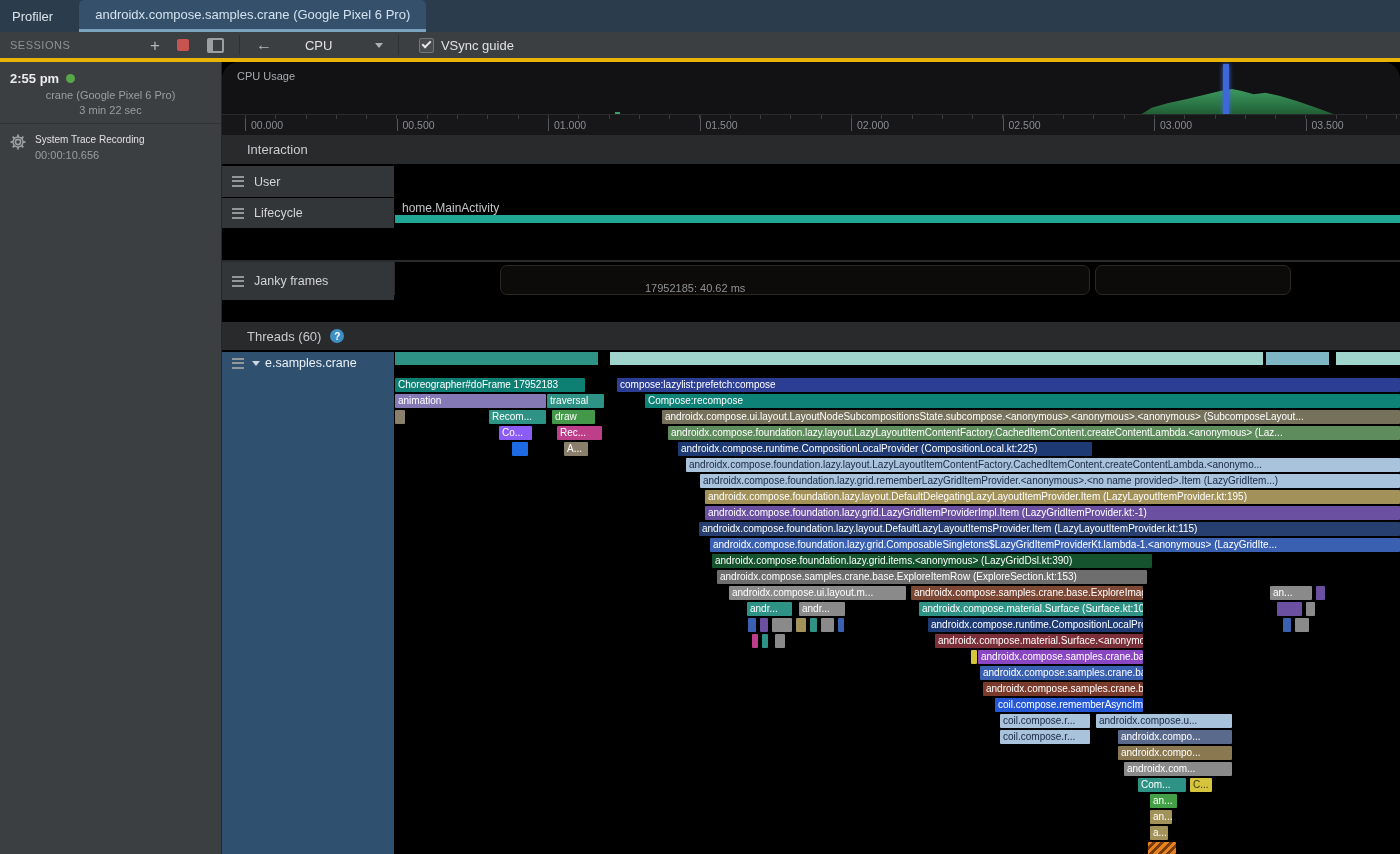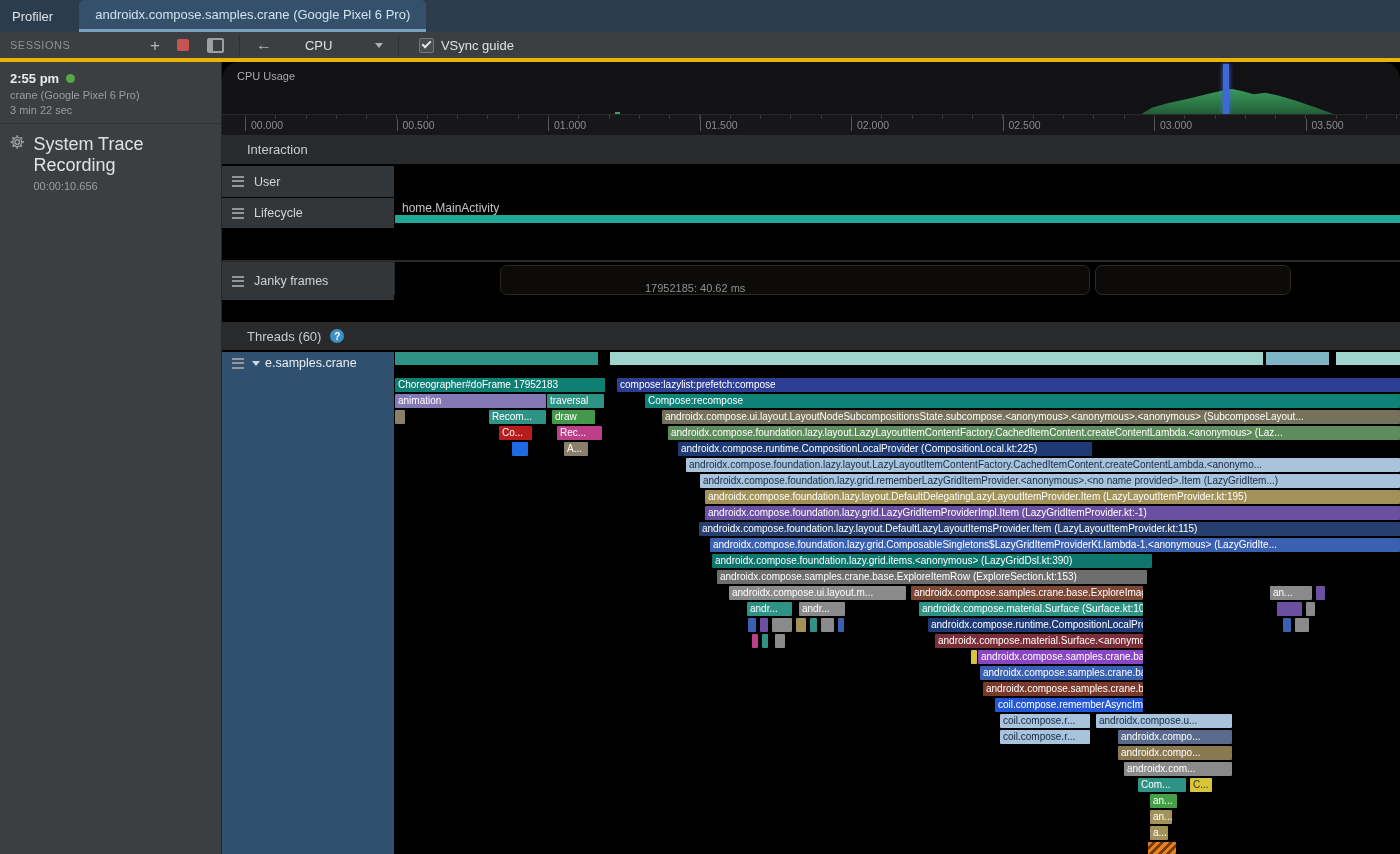--- a/index.html
+++ b/index.html
@@ -25,27 +25,27 @@
   .back-arrow{color:#b4b6b8;font-size:16px;margin:0 10px;}
   .cpu-select{width:96px;height:22px;margin-left:14px;display:flex;align-items:center;justify-content:space-between;
     padding:0 9px;box-sizing:border-box;font-size:13px;color:#dfe1e5;border-radius:3px;}
   .caret-down{width:0;height:0;border-left:4px solid transparent;border-right:4px solid transparent;border-top:5px solid #aeb1b3;}
   .vsync{display:flex;align-items:center;gap:7px;margin-left:14px;font-size:13px;color:#dfe1e5;}
   .vcb{width:13px;height:13px;background:#4a4d4f;border:1px solid #747779;border-radius:2px;display:flex;align-items:center;justify-content:center;}
   .vcb::after{content:"";width:7px;height:3px;border-left:2px solid #e6e8ea;border-bottom:2px solid #e6e8ea;transform:rotate(-45deg);margin-top:-3px;}
 
   
   .sidebar{position:absolute;left:0;top:62px;width:221px;bottom:0;background:#3c3f41;border-right:1px solid #262626;}
-  .session-card{padding:9px 10px 7px 10px;}
+  .session-card{padding:9px 10px 7px 10px;text-align:center;}
   .session-head{display:flex;align-items:center;}
   .session-time{font-size:13px;font-weight:bold;color:#e9ebed;}
   .live-dot{width:9px;height:9px;border-radius:50%;background:#57a64a;margin-left:7px;}
   .session-sub{font-size:11px;color:#9a9ea1;margin-top:3px;}
   .artifact{display:flex;gap:9px;padding:10px;border-top:1px solid #313437;align-items:flex-start;}
-  .artifact-title{font-size:18px;color:#dfe1e5;}
+  .artifact-title{font-size:10px;color:#dfe1e5;}
   .artifact-sub{font-size:11px;color:#9a9ea1;margin-top:4px;}
 
   
   .main{position:absolute;left:222px;top:62px;right:0;bottom:0;background:#000;overflow:hidden;}
 
   .cpu-area{position:absolute;left:0;top:0;width:100%;height:73px;background:#121214;border-radius:17px;}
   .cpu-label{position:absolute;left:15px;top:8px;font-size:11px;color:#a8abad;}
   .cpu-plot{position:absolute;left:0;right:0;top:0;bottom:20px;}
   .cpu-hump{position:absolute;left:918px;bottom:0;width:196px;height:26px;
     background:linear-gradient(to bottom,#3c9a5e,#1f5c33);
@@ -237,42 +237,42 @@
           <span>e.samples.crane</span>
         </span>
       </div>
       <div class="flame">
         <div style="position:absolute;left:0;top:0;right:0;height:13px;">
             <div class="sseg" style="left: 0px; width: 203px; background: rgb(46, 146, 132);"></div>
             <div class="sseg" style="left: 215px; width: 653px; background: rgb(159, 212, 205);"></div>
             <div class="sseg" style="left: 871px; width: 63px; background: rgb(127, 182, 198);"></div>
             <div class="sseg" style="left: 941px; width: 64px; background: rgb(159, 212, 205);"></div>
           </div>
-      <div class="fbar" style="left: 0px; top: 26px; width: 210px; background: rgb(14, 127, 115);">Choreographer#doFrame 17952183</div>
+      <div class="fbar" style="left: 0px; top: 26px; width: 190px; background: rgb(14, 127, 115);">Choreographer#doFrame 17952183</div>
           <div class="fbar" style="left: 222px; top: 26px; width: 783px; background: rgb(44, 62, 147);">compose:lazylist:prefetch:compose</div>
           <div class="fbar" style="left: 0px; top: 42px; width: 151px; background: rgb(133, 121, 181);">animation</div>
           <div class="fbar" style="left: 152px; top: 42px; width: 57px; background: rgb(46, 146, 132);">traversal</div>
           <div class="fbar" style="left: 250px; top: 42px; width: 755px; background: rgb(14, 130, 118);">Compose:recompose</div>
           <div class="fbar" style="left: 0px; top: 58px; width: 10px; background: rgb(138, 127, 106);"></div>
           <div class="fbar" style="left: 94px; top: 58px; width: 57px; background: rgb(46, 146, 132);">Recom...</div>
           <div class="fbar" style="left: 157px; top: 58px; width: 43px; background: rgb(68, 152, 74);">draw</div>
           <div class="fbar" style="left: 267px; top: 58px; width: 738px; background: rgb(118, 113, 90);">androidx.compose.ui.layout.LayoutNodeSubcompositionsState.subcompose.&lt;anonymous&gt;.&lt;anonymous&gt;.&lt;anonymous&gt; (SubcomposeLayout...</div>
-          <div class="fbar" style="left: 104px; top: 74px; width: 33px; background: #b91c1c;">Co...</div>
+          <div class="fbar" style="left: 104px; top: 74px; width: 33px; background: #8b5cf6;">Co...</div>
           <div class="fbar" style="left: 162px; top: 74px; width: 45px; background: rgb(189, 63, 138);">Rec...</div>
           <div class="fbar" style="left: 273px; top: 74px; width: 732px; background: rgb(95, 140, 92);">androidx.compose.foundation.lazy.layout.LazyLayoutItemContentFactory.CachedItemContent.createContentLambda.&lt;anonymous&gt; (Laz...</div>
           <div class="fbar" style="left: 117px; top: 90px; width: 16px; background: rgb(29, 106, 228);"></div>
           <div class="fbar" style="left: 169px; top: 90px; width: 24px; background: rgb(138, 127, 106);">A...</div>
           <div class="fbar" style="left: 283px; top: 90px; width: 414px; background: rgb(30, 58, 117);">androidx.compose.runtime.CompositionLocalProvider (CompositionLocal.kt:225)</div>
           <div class="fbar" style="left: 291px; top: 106px; width: 714px; background: rgb(169, 195, 221); color: rgb(24, 39, 67);">androidx.compose.foundation.lazy.layout.LazyLayoutItemContentFactory.CachedItemContent.createContentLambda.&lt;anonymo...</div>
           <div class="fbar" style="left: 305px; top: 122px; width: 700px; background: rgb(169, 195, 221); color: rgb(24, 39, 67);">androidx.compose.foundation.lazy.grid.rememberLazyGridItemProvider.&lt;anonymous&gt;.&lt;no name provided&gt;.Item (LazyGridItem...)</div>
           <div class="fbar" style="left: 310px; top: 138px; width: 695px; background: rgb(162, 146, 90);">androidx.compose.foundation.lazy.layout.DefaultDelegatingLazyLayoutItemProvider.Item (LazyLayoutItemProvider.kt:195)</div>
           <div class="fbar" style="left: 310px; top: 154px; width: 695px; background: rgb(107, 79, 161);">androidx.compose.foundation.lazy.grid.LazyGridItemProviderImpl.Item (LazyGridItemProvider.kt:-1)</div>
           <div class="fbar" style="left: 304px; top: 170px; width: 701px; background: rgb(39, 63, 110);">androidx.compose.foundation.lazy.layout.DefaultLazyLayoutItemsProvider.Item (LazyLayoutItemProvider.kt:115)</div>
           <div class="fbar" style="left: 315px; top: 186px; width: 690px; background: rgb(58, 96, 178);">androidx.compose.foundation.lazy.grid.ComposableSingletons$LazyGridItemProviderKt.lambda-1.&lt;anonymous&gt; (LazyGridIte...</div>
-          <div class="fbar" style="left: 317px; top: 202px; width: 440px; background: #0f766e;">androidx.compose.foundation.lazy.grid.items.&lt;anonymous&gt; (LazyGridDsl.kt:390)</div>
+          <div class="fbar" style="left: 317px; top: 202px; width: 440px; background: #14532d;">androidx.compose.foundation.lazy.grid.items.&lt;anonymous&gt; (LazyGridDsl.kt:390)</div>
           <div class="fbar" style="left: 322px; top: 218px; width: 430px; background: rgb(110, 110, 110);">androidx.compose.samples.crane.base.ExploreItemRow (ExploreSection.kt:153)</div>
           <div class="fbar" style="left: 334px; top: 234px; width: 177px; background: rgb(138, 138, 138);">androidx.compose.ui.layout.m...</div>
           <div class="fbar" style="left: 516px; top: 234px; width: 232px; background: rgb(124, 71, 52);">androidx.compose.samples.crane.base.ExploreImageContainer (ExploreSection.kt:2...</div>
           <div class="fbar" style="left: 875px; top: 234px; width: 42px; background: rgb(138, 138, 138);">an...</div>
           <div class="fbar" style="left: 921px; top: 234px; width: 9px; background: rgb(107, 79, 161);"></div>
           <div class="fbar" style="left: 352px; top: 250px; width: 45px; background: rgb(46, 146, 132);">andr...</div>
           <div class="fbar" style="left: 404px; top: 250px; width: 46px; background: rgb(138, 138, 138);">andr...</div>
           <div class="fbar" style="left: 524px; top: 250px; width: 224px; background: rgb(46, 146, 132);">androidx.compose.material.Surface (Surface.kt:103)</div>
           <div class="fbar" style="left: 882px; top: 250px; width: 25px; background: rgb(107, 79, 161);"></div>
           <div class="fbar" style="left: 911px; top: 250px; width: 9px; background: rgb(138, 138, 138);"></div>

